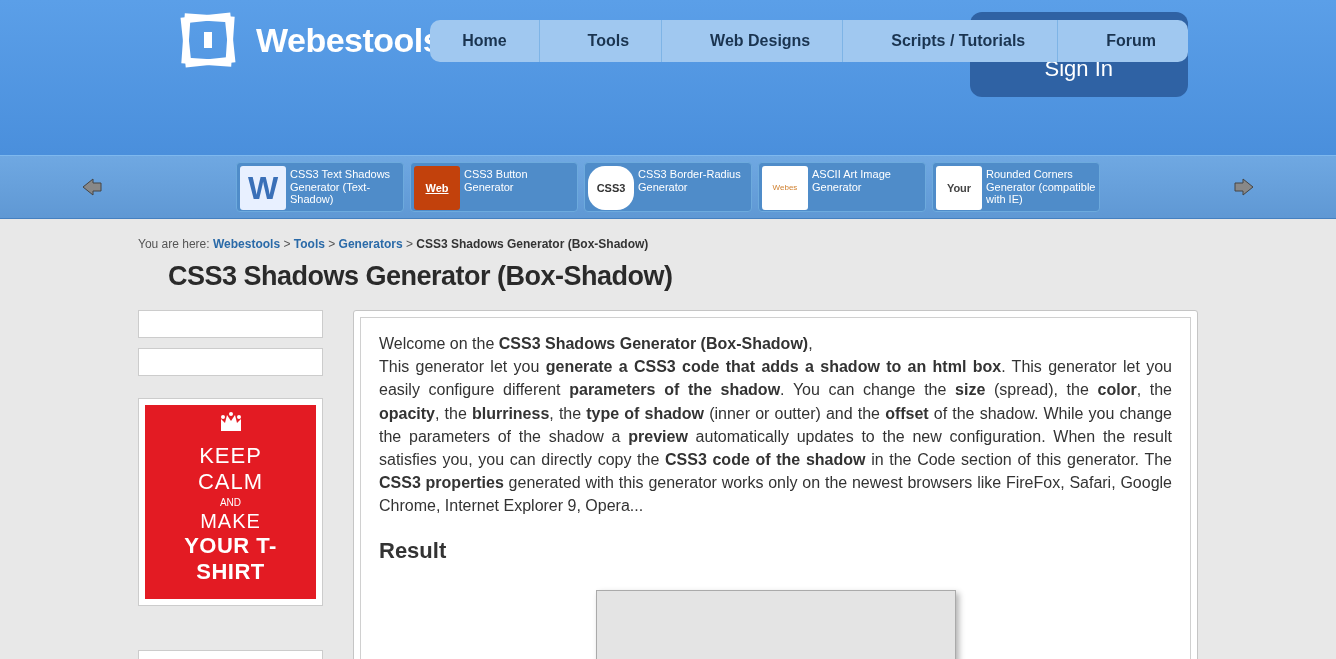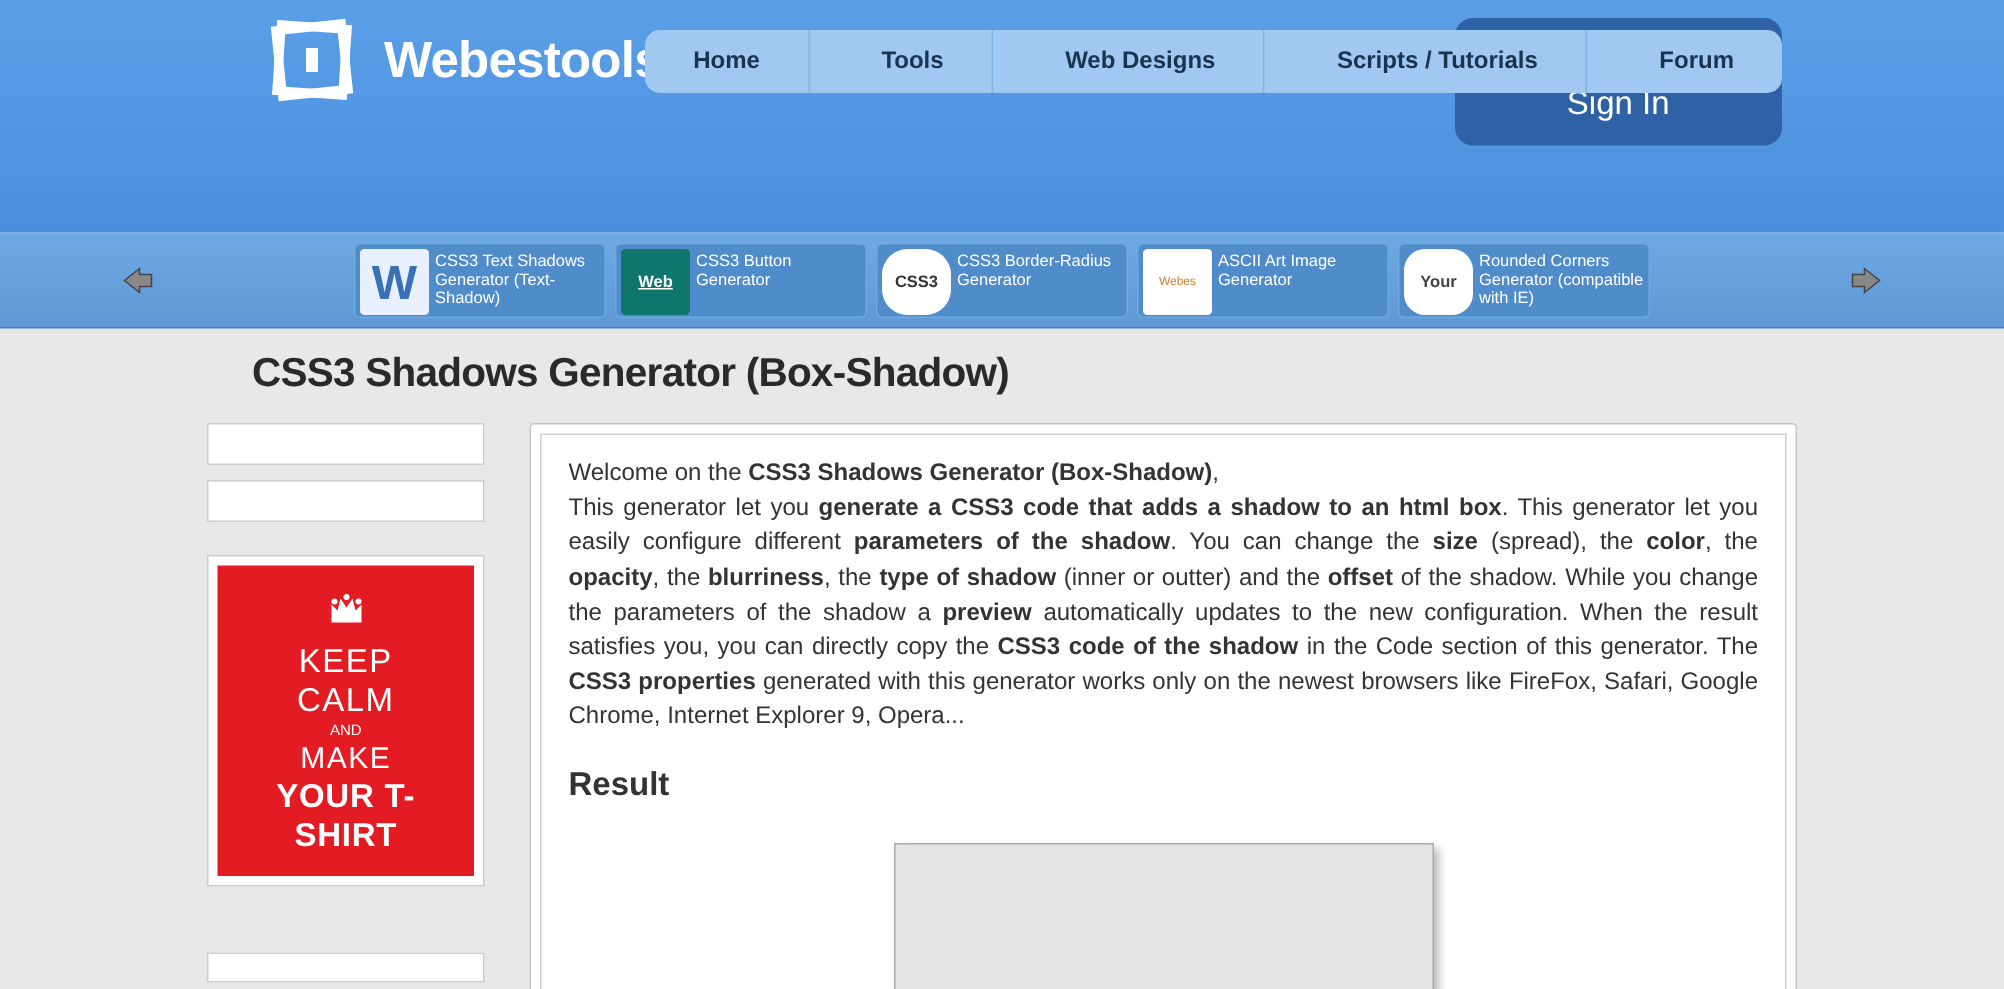--- a/index.html
+++ b/index.html
@@ -23,21 +23,21 @@
 .tool-label { color: #fff; font-size: 11px; line-height: 1.15; padding-top: 2px; }
 .content-wrap { max-width: 1060px; margin: 0 auto; padding: 14px 0; }
 .breadcrumb { font-size: 12px; color: #555; padding: 4px 0 10px 0; }
 .breadcrumb a { color: #2a6aa8; text-decoration: none; font-weight: bold; }
 .breadcrumb .cur { color: #333; font-weight: bold; }
 .page-title { font-size: 27px; font-weight: bold; color: #2a2a2a; padding-left: 30px; margin-bottom: 18px; letter-spacing: -0.5px; }
 .body-row { display: flex; gap: 30px; align-items: flex-start; }
 .sidebar { width: 185px; flex-shrink: 0; }
 .side-box { background: #fff; border: 1px solid #ccc; height: 28px; margin-bottom: 10px; }
 .ad-box { border: 1px solid #ccc; background: #fff; padding: 6px; margin-top: 22px; }
-.keep-calm { background: #e31b23; color: #fff; text-align: center; padding: 18px 8px 14px 8px; font-family: 'Arial Black', Arial; }
+.keep-calm { background: #e31b23; color: #fff; text-align: center; padding: 6px 8px 14px 8px; font-family: 'Arial Black', Arial; }
 .keep-calm .kc-line1 { font-size: 22px; letter-spacing: 1px; }
 .keep-calm .kc-line2 { font-size: 22px; letter-spacing: 1px; }
 .keep-calm .kc-and { font-size: 10px; margin: 2px 0; }
 .keep-calm .kc-line3 { font-size: 20px; letter-spacing: 1px; }
 .keep-calm .kc-line4 { font-size: 22px; letter-spacing: 0.5px; font-weight: bold; }
 .keep-calm svg { margin-bottom: 6px; }
 .main-panel { flex: 1; background: #fff; border: 1px solid #c5c5c5; border-radius: 3px; padding: 6px; }
 .main-inner { border: 1px solid #d0d0d0; padding: 14px 18px; min-height: 500px; }
 .intro { font-size: 16px; line-height: 1.45; color: #333; text-align: justify; }
 .intro strong { font-weight: bold; }
@@ -80,45 +80,52 @@
       <svg width="22" height="20" viewBox="0 0 22 20">
           <path d="M12 2 L2 10 L12 18 L12 14 L20 14 L20 6 L12 6 Z" fill="#888" stroke="#444"></path>
         </svg>
     </div>
     <div style="flex:1; display:flex; gap:6px; justify-content:center;">
       <div class="tool-card">
         <div class="tool-thumb" style="background:#e8f0ff;color:#3a70b8;font-size:32px;font-weight:bold;">W</div>
         <div class="tool-label">CSS3 Text Shadows Generator (Text-Shadow)</div>
       </div>
       <div class="tool-card">
-        <div class="tool-thumb" style="background:#0f766e;color:#fff;font-weight:bold;text-decoration:underline;">Web</div>
+        <div class="tool-thumb" style="background:#c2410c;color:#fff;font-weight:bold;text-decoration:underline;">Web</div>
         <div class="tool-label">CSS3 Button Generator</div>
       </div>
       <div class="tool-card">
         <div class="tool-thumb" style="font-weight:bold;color:#333;border-radius:17px;">CSS3</div>
         <div class="tool-label">CSS3 Border-Radius Generator</div>
       </div>
       <div class="tool-card">
         <div class="tool-thumb" style="color:#d08030;font-size:8px;line-height:1;">Webes</div>
         <div class="tool-label">ASCII Art Image Generator</div>
       </div>
       <div class="tool-card">
-        <div class="tool-thumb" style="color:#444;font-weight:bold;border-radius:14px;">Your</div>
+        <div class="tool-thumb" style="color:#444;font-weight:bold;">Your</div>
         <div class="tool-label">Rounded Corners Generator (compatible with IE)</div>
       </div>
     </div>
     <div class="arrow-btn">
       <svg width="22" height="20" viewBox="0 0 22 20">
           <path d="M10 2 L20 10 L10 18 L10 14 L2 14 L2 6 L10 6 Z" fill="#888" stroke="#444"></path>
         </svg>
     </div>
   </div>
 </div>
 
 <div class="content-wrap">
+  <div class="breadcrumb">
+    <span>You are here:</span>
+    <a href="#">Webestools</a> &gt;
+    <a href="#">Tools</a> &gt;
+    <a href="#">Generators</a> &gt;
+    <span class="cur">CSS3 Shadows Generator (Box-Shadow)</span>
+  </div>
   <h1 class="page-title">CSS3 Shadows Generator (Box-Shadow)</h1>
 
   <div class="body-row">
     <div class="sidebar">
       <div class="side-box"></div>
       <div class="side-box"></div>
       <div class="ad-box">
         <div class="keep-calm">
           <svg width="28" height="22" viewBox="0 0 28 22">
               <path d="M4 20 L4 8 L8 12 L10 4 L14 10 L18 4 L20 12 L24 8 L24 20 Z" fill="#fff"></path>

